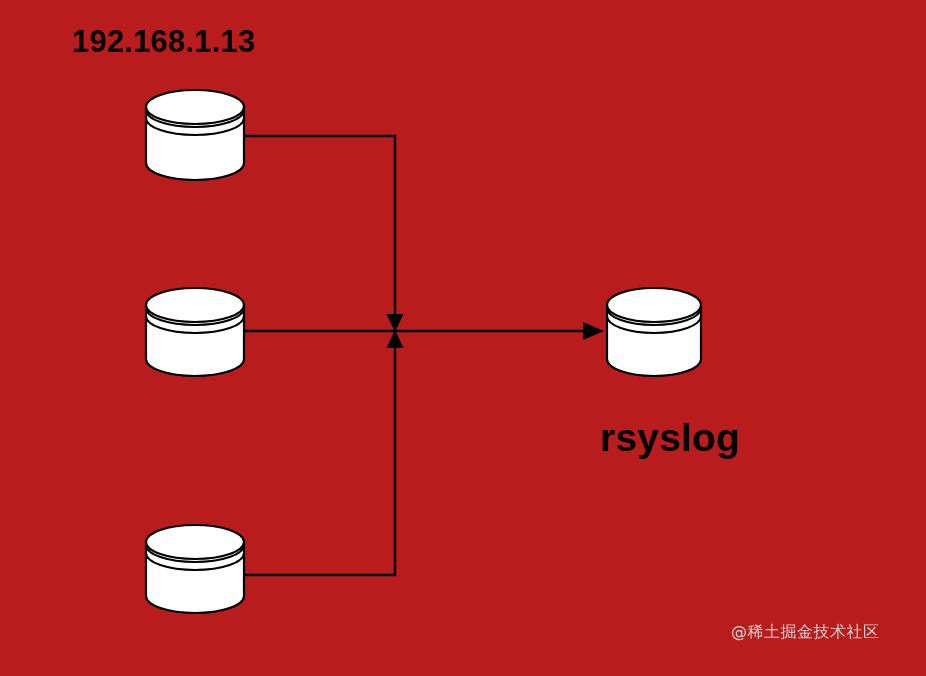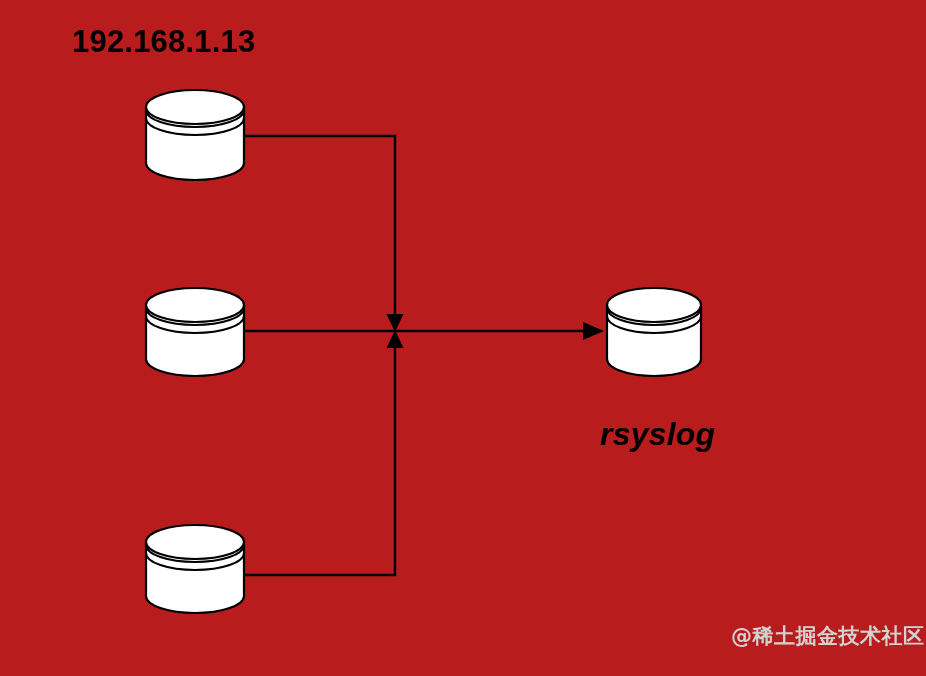--- a/index.html
+++ b/index.html
@@ -43,31 +43,30 @@
   }
   #label-server-ip {
     left: 557px;
     top: 222px;
     font-size: 27px;
     letter-spacing: 0.2px;
   }
   #label-server-name {
     left: 600px;
     top: 418px;
-    font-size: 32px;
+    font-size: 39px;
     letter-spacing: 0.2px;
-    font-style: italic;
   }
   #watermark {
     position: absolute;
     left: 731px;
     top: 622px;
     font-family: "DejaVu Sans", sans-serif;
-    font-size: 21px;
-    font-weight: bold;
+    font-size: 16px;
+    font-weight: normal;
     color: #d2d2d2;
     white-space: nowrap;
     letter-spacing: 0.5px;
   }
 </style>
 </head>
 <body>
 
 <div id="canvas">
 

